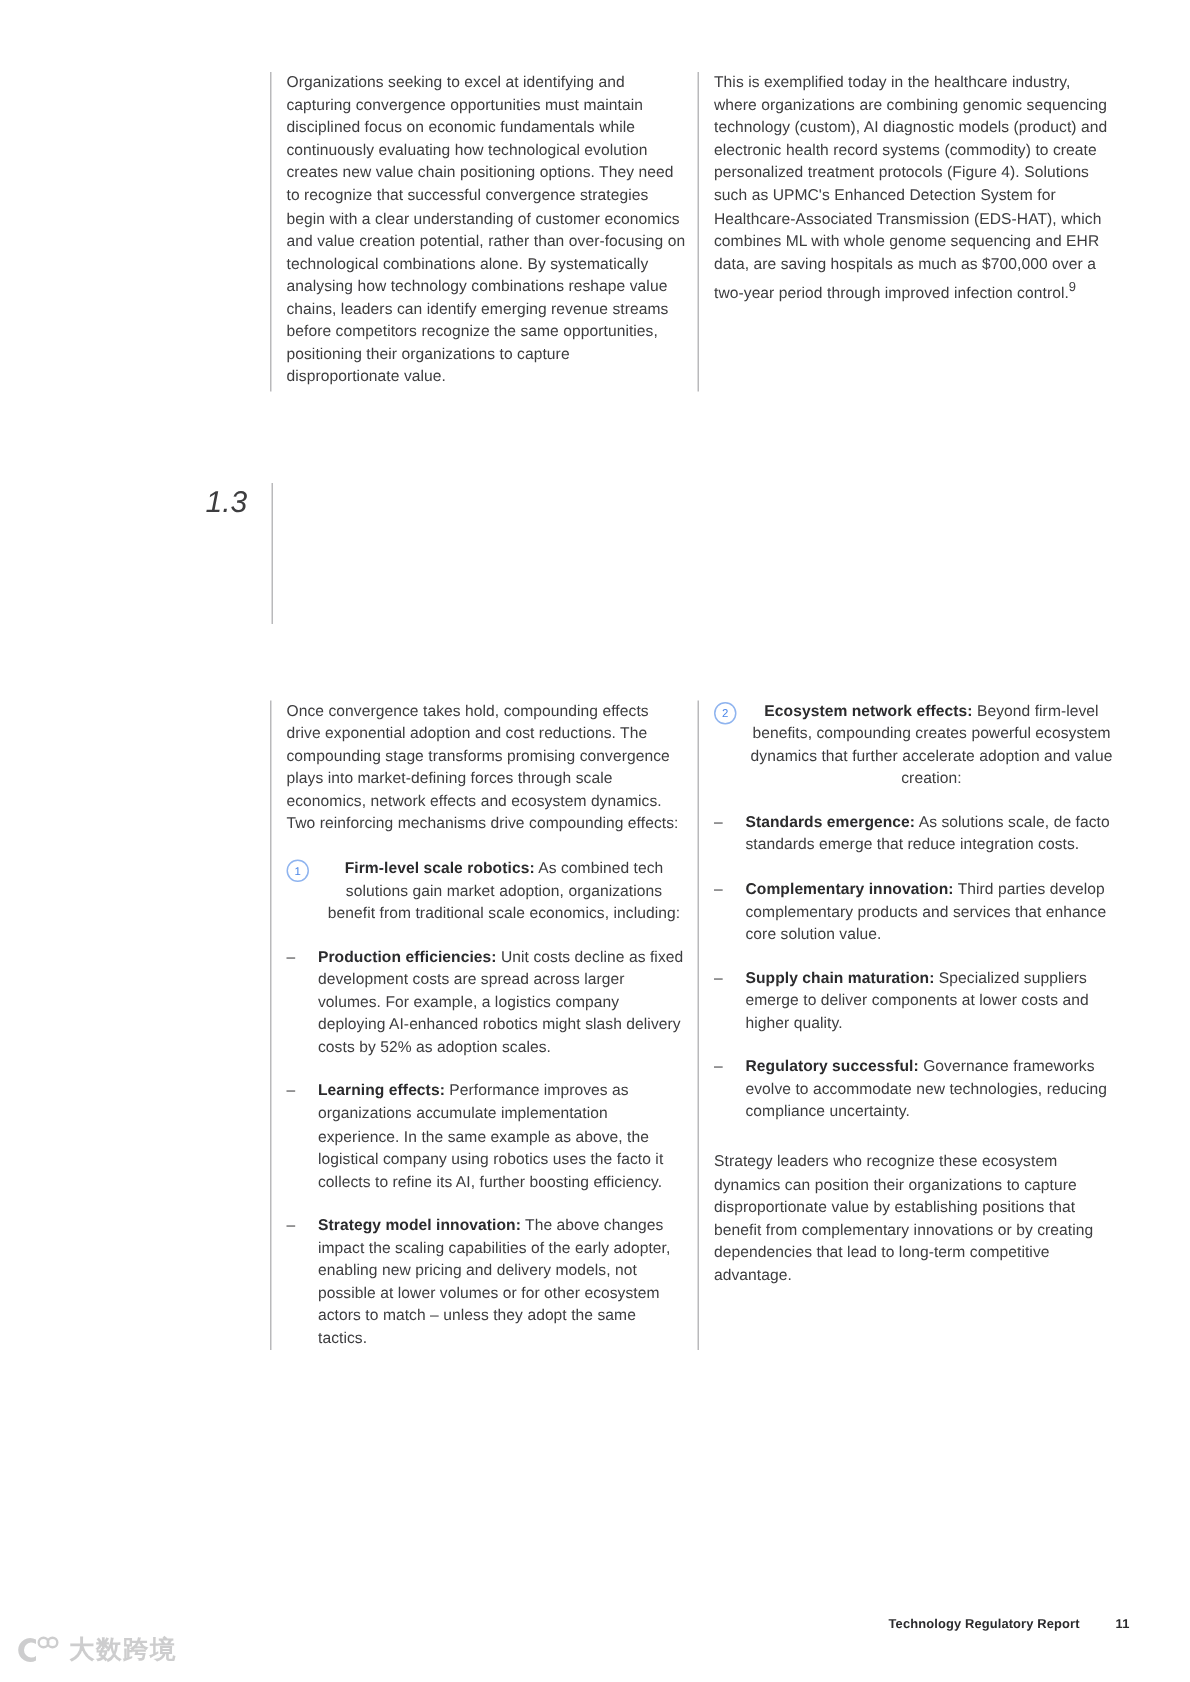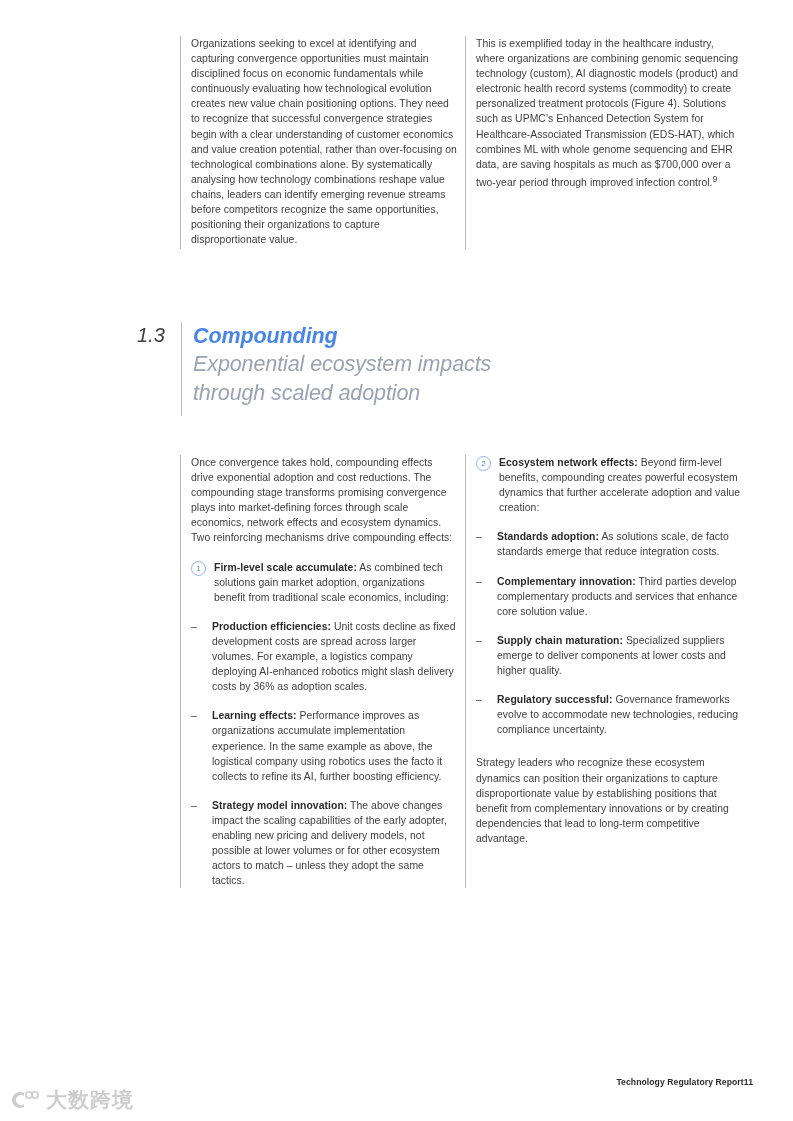--- a/index.html
+++ b/index.html
@@ -39,20 +39,21 @@
     position: absolute;
     display: flex;
     width: 573px;
     left: 180px;
   }
   .col {
     width: 278px;
     box-sizing: border-box;
     padding-left: 10px;
     border-left: 1px solid #b9b9bb;
+    margin-top: 12px;
   }
   .col.col-right {
     margin-left: 7px;
   }
 
   
   #intro-block { top: 36px; }
   #intro-block .col { padding-bottom: 2px; }
 
   
@@ -118,21 +119,21 @@
     border: 1px solid #8fb4ef;
     border-radius: 50%;
     color: #4a86e8;
     font-size: 7.6px;
     line-height: 13px;
     text-align: center;
     margin-top: 1px;
     margin-right: 8px;
     font-weight: 400;
   }
-  .num-body { flex: 1 1 auto; }
+  .num-body { flex: 1 1 auto; text-align: center; }
 
   
   .dash-item {
     display: flex;
     align-items: flex-start;
     margin: 14px 0 0 0;
   }
   .dash-mark {
     flex: 0 0 auto;
     width: 13px;
@@ -150,21 +151,21 @@
     right: 40px;
     top: 1076px;
     font-size: 8.6px;
     line-height: 12px;
     color: #2b2b2d;
     font-weight: 700;
     letter-spacing: 0.01em;
   }
   .footer .page-num {
     display: inline-block;
-    margin-left: 0;
+    margin-left: 24px;
     font-weight: 700;
   }
 
   
   .watermark {
     position: absolute;
     left: 10px;
     top: 1088px;
     display: flex;
     align-items: center;
@@ -172,21 +173,21 @@
     user-select: none;
   }
   .wm-logo {
     width: 30px;
     height: 24px;
     margin-right: 6px;
     position: relative;
   }
   .wm-text {
     font-family: "DejaVu Sans", sans-serif;
-    font-size: 21px;
+    font-size: 17px;
     line-height: 20px;
     color: #5d5d5f;
     font-weight: 700;
     letter-spacing: 1px;
   }
 </style>
 </head>
 <body>
 
 <div class="page">
@@ -199,40 +200,36 @@
 
     <div class="col col-right">
       <p class="body-text para"><span>This is exemplified today in the healthcare industry, where organizations are combining genomic sequencing technology (custom), AI diagnostic models (product) and electronic health record systems (commodity) to create personalized treatment protocols (Figure 4). Solutions such as UPMC's Enhanced Detection System for Healthcare-Associated Transmission (EDS-HAT), which combines ML with whole genome sequencing and EHR data, are saving hospitals as much as $700,000 over a two-year period through improved infection control.</span><sup>9</sup></p>
     </div>
 
   </div>
 
   <div class="section-head">
     <div class="section-num">1.3</div>
     <div class="section-rule"></div>
-    <div class="section-titles">
-      <div class="section-title">Compounding</div>
-      <div class="section-sub">Exponential ecosystem impacts through scaled adoption</div>
-    </div>
   </div>
 
   <div class="cols" id="main-block">
 
     <div class="col col-left">
 
       <p class="body-text para">Once convergence takes hold, compounding effects drive exponential adoption and cost reductions. The compounding stage transforms promising convergence plays into market-defining forces through scale economics, network effects and ecosystem dynamics. Two reinforcing mechanisms drive compounding effects:</p>
 
       <div class="num-item">
         <div class="num-circle">1</div>
-        <div class="num-body body-text"><b class="lbl">Firm-level scale accumulate:</b><span> As combined tech solutions gain market adoption, organizations benefit from traditional scale economics, including:</span></div>
-      </div>
-
-      <div class="dash-item">
-        <div class="dash-mark">–</div>
-        <div class="dash-body body-text"><b class="lbl">Production efficiencies:</b><span> Unit costs decline as fixed development costs are spread across larger volumes. For example, a logistics company deploying AI-enhanced robotics might slash delivery costs by 36% as adoption scales.</span></div>
+        <div class="num-body body-text"><b class="lbl">Firm-level scale robotics:</b><span> As combined tech solutions gain market adoption, organizations benefit from traditional scale economics, including:</span></div>
+      </div>
+
+      <div class="dash-item">
+        <div class="dash-mark">–</div>
+        <div class="dash-body body-text"><b class="lbl">Production efficiencies:</b><span> Unit costs decline as fixed development costs are spread across larger volumes. For example, a logistics company deploying AI-enhanced robotics might slash delivery costs by 52% as adoption scales.</span></div>
       </div>
 
       <div class="dash-item">
         <div class="dash-mark">–</div>
         <div class="dash-body body-text"><b class="lbl">Learning effects:</b><span> Performance improves as organizations accumulate implementation experience. In the same example as above, the logistical company using robotics uses the facto it collects to refine its AI, further boosting efficiency.</span></div>
       </div>
 
       <div class="dash-item">
         <div class="dash-mark">–</div>
         <div class="dash-body body-text"><b class="lbl">Strategy model innovation:</b><span> The above changes impact the scaling capabilities of the early adopter, enabling new pricing and delivery models, not possible at lower volumes or for other ecosystem actors to match – unless they adopt the same tactics.</span></div>
@@ -242,21 +239,21 @@
 
     <div class="col col-right">
 
       <div class="num-item" style="margin-top:0">
         <div class="num-circle">2</div>
         <div class="num-body body-text"><b class="lbl">Ecosystem network effects:</b><span> Beyond firm-level benefits, compounding creates powerful ecosystem dynamics that further accelerate adoption and value creation:</span></div>
       </div>
 
       <div class="dash-item">
         <div class="dash-mark">–</div>
-        <div class="dash-body body-text"><b class="lbl">Standards adoption:</b><span> As solutions scale, de facto standards emerge that reduce integration costs.</span></div>
+        <div class="dash-body body-text"><b class="lbl">Standards emergence:</b><span> As solutions scale, de facto standards emerge that reduce integration costs.</span></div>
       </div>
 
       <div class="dash-item">
         <div class="dash-mark">–</div>
         <div class="dash-body body-text"><b class="lbl">Complementary innovation:</b><span> Third parties develop complementary products and services that enhance core solution value.</span></div>
       </div>
 
       <div class="dash-item">
         <div class="dash-mark">–</div>
         <div class="dash-body body-text"><b class="lbl">Supply chain maturation:</b><span> Specialized suppliers emerge to deliver components at lower costs and higher quality.</span></div>

